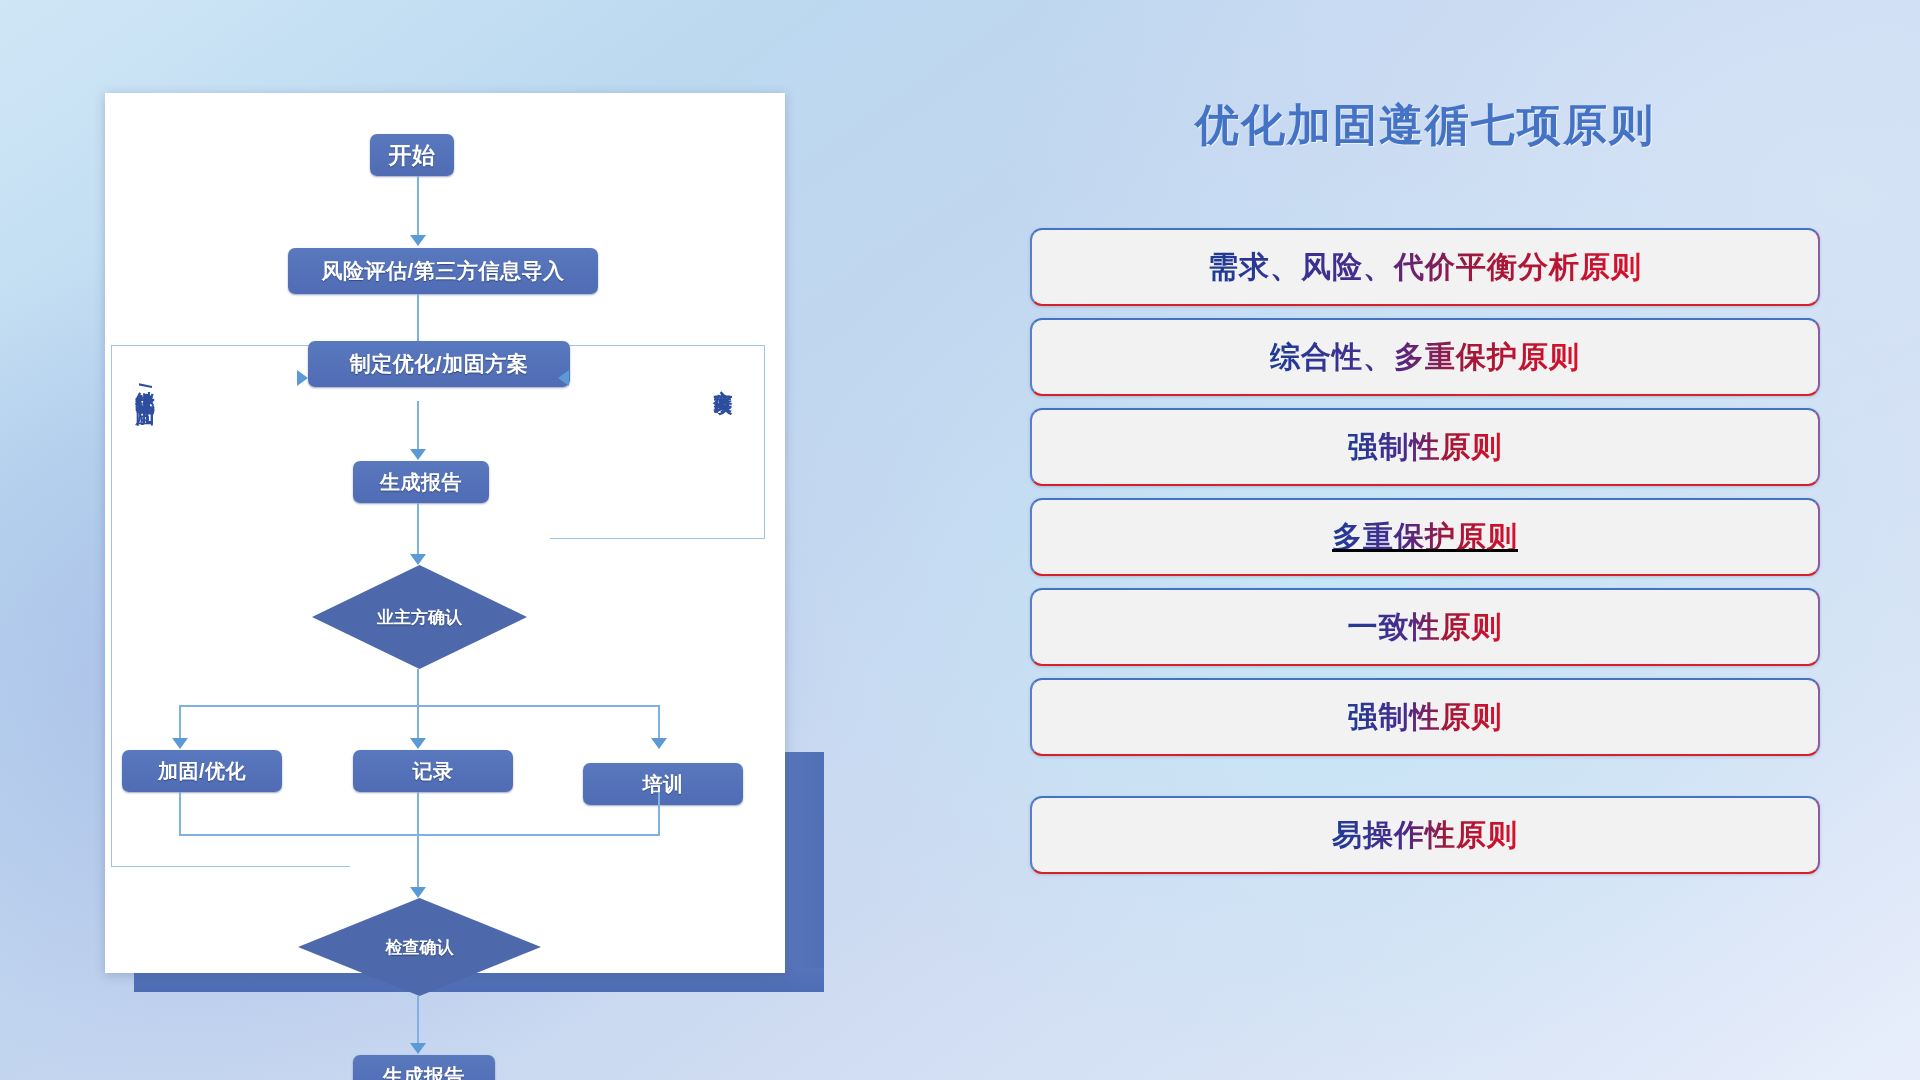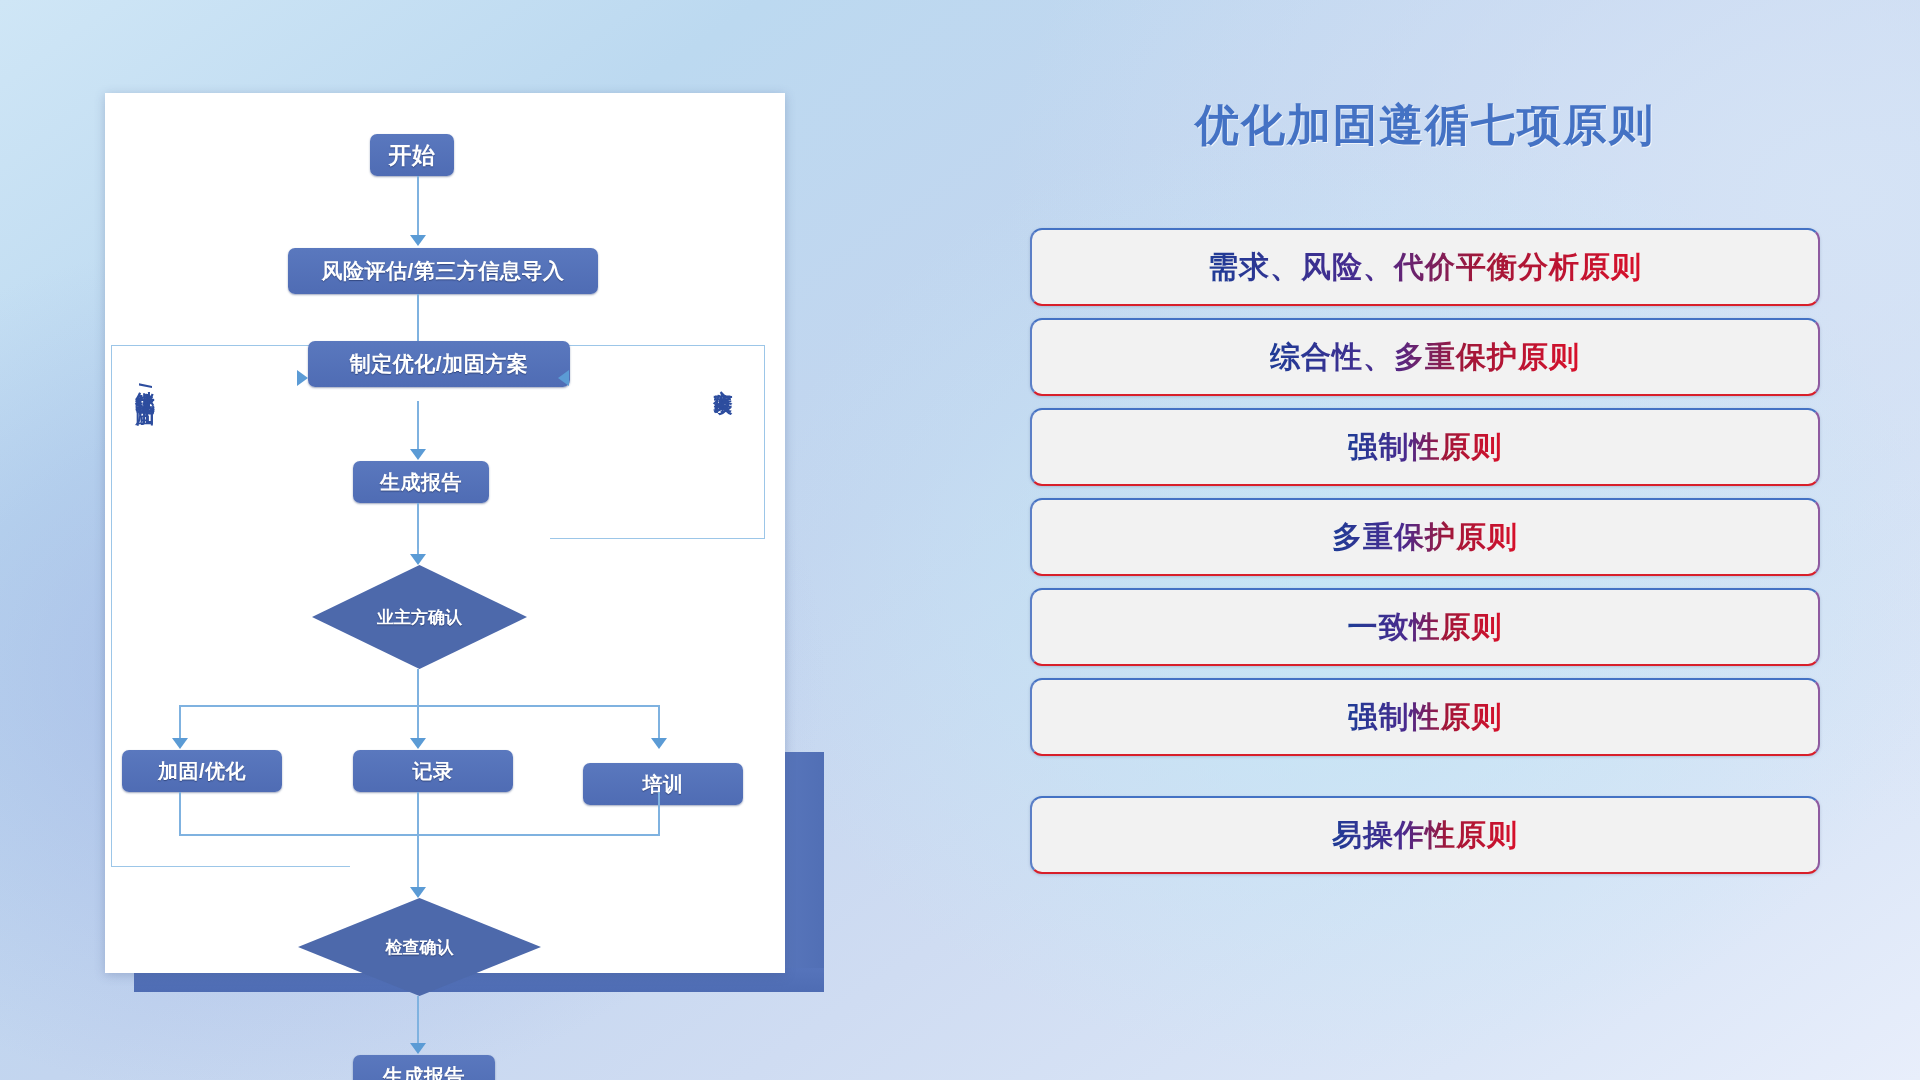--- a/index.html
+++ b/index.html
@@ -201,21 +201,21 @@
 
     <div class="pcard" style="top:132px;">
       <span>需求、风险、代价平衡分析原则</span>
     </div>
     <div class="pcard" style="top:222px;">
       <span>综合性、多重保护原则</span>
     </div>
     <div class="pcard" style="top:312px;">
       <span>强制性原则</span>
     </div>
-    <div class="pcard" style="top:402px;">
+    <div class="pcard" style="top:402px;text-decoration:underline;">
       <span>多重保护原则</span>
     </div>
     <div class="pcard" style="top:582px;">
       <span>强制性原则</span>
     </div>
     <div class="pcard" style="top:492px;">
       <span>一致性原则</span>
     </div>
     <div class="pcard" style="top:700px;">
       <span>易操作性原则</span>

